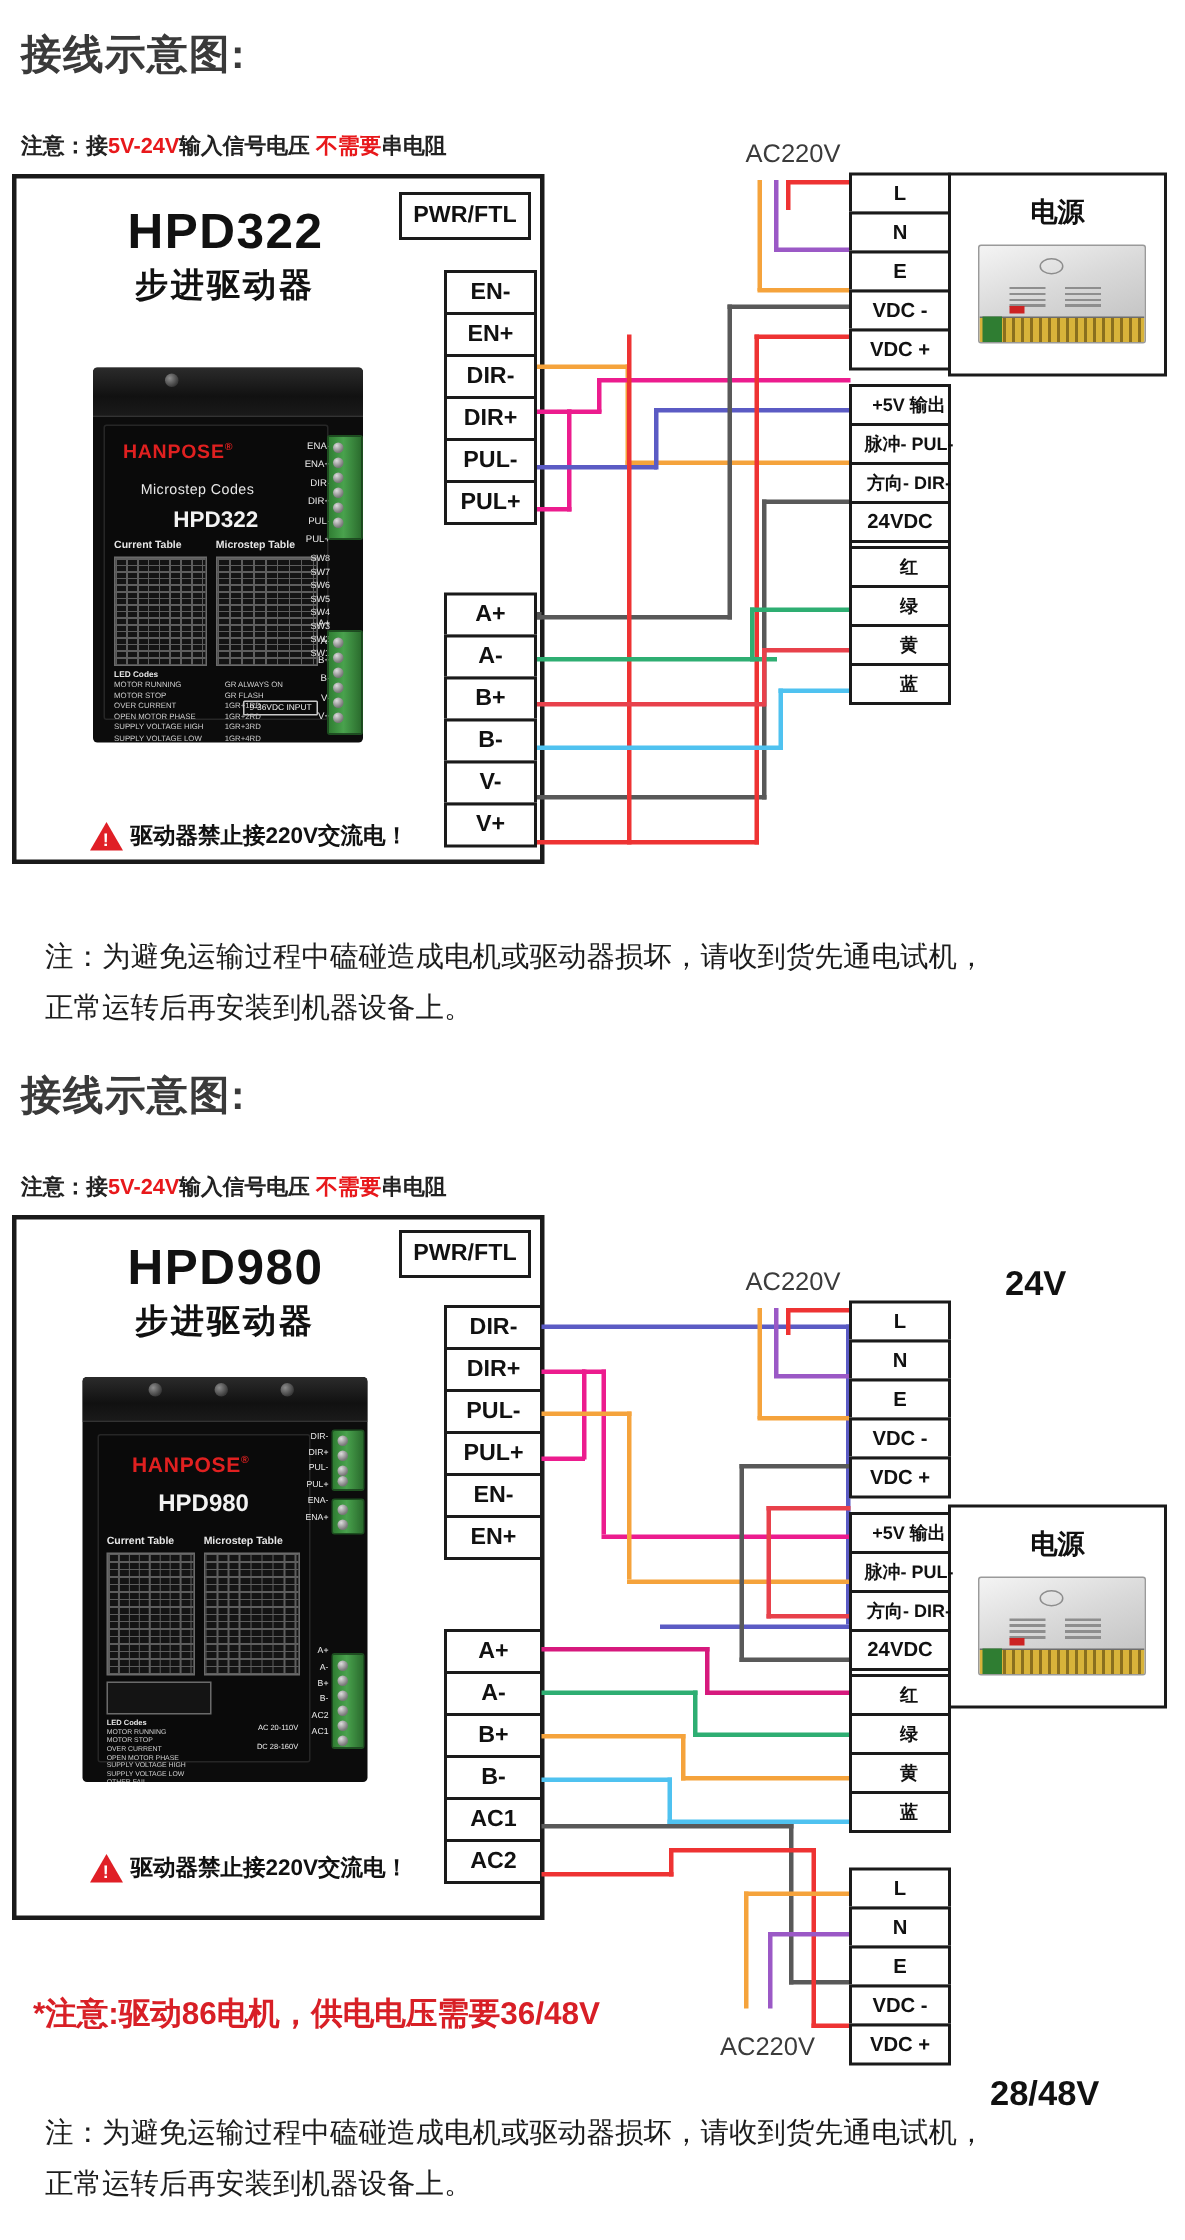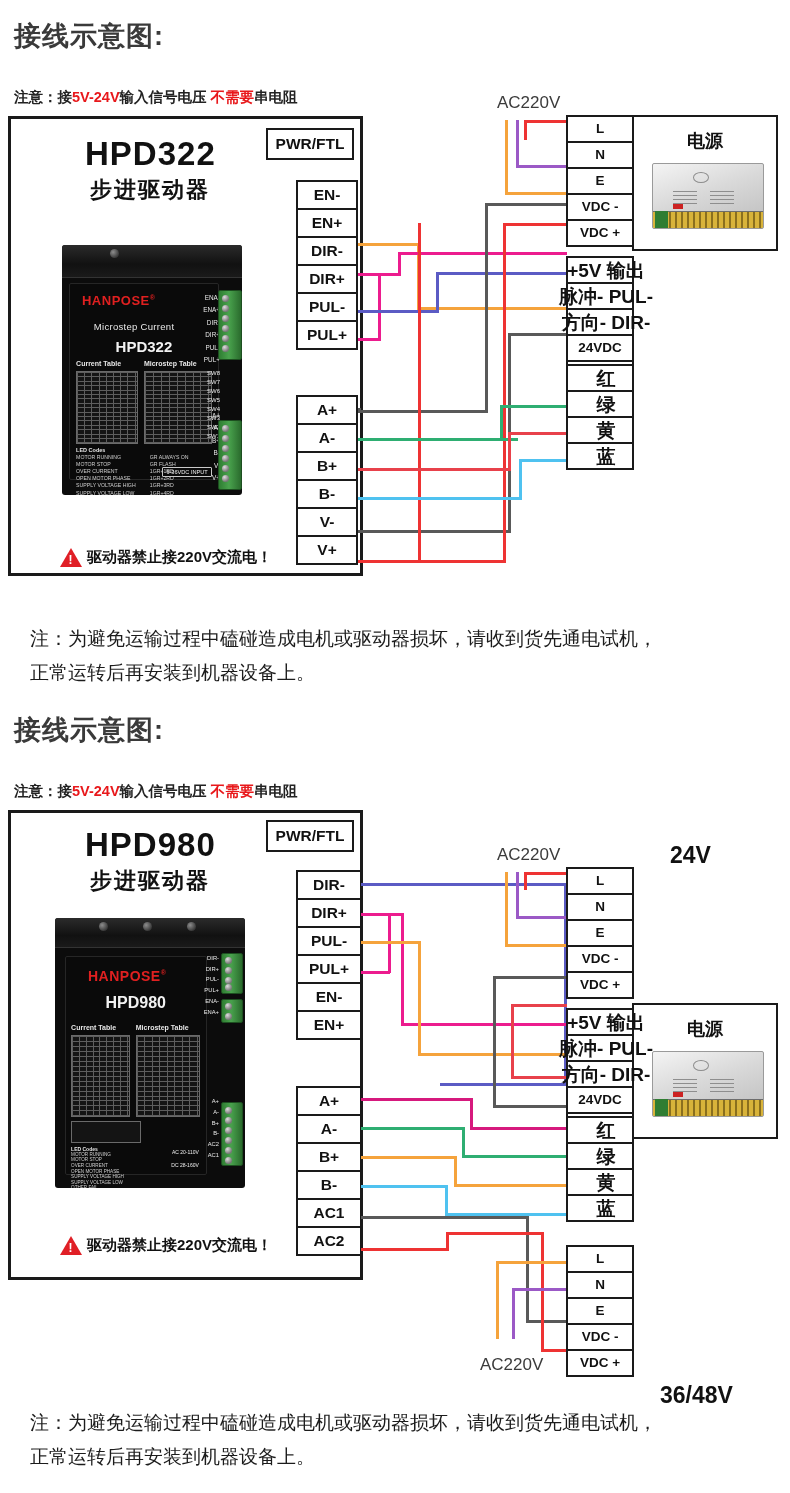--- a/index.html
+++ b/index.html
@@ -74,21 +74,21 @@
     display: flex;
     align-items: center;
     justify-content: center;
     font-size: 15.5px;
     font-weight: bold;
     color: #111;
     white-space: nowrap;
     line-height: 1;
   }
   .term.small { font-size: 13.5px; }
-  .term.cn { font-size: 19px; padding-left: 12px; }
+  .term.cn { font-size: 12px; padding-left: 12px; }
 
   
   .tstack { position: absolute; }
   .tstack .term + .term { margin-top: -2px; }
 
   
   .devbox {
     border: 2.5px solid #1a1a1a;
     background: #fff;
     position: relative;
@@ -305,21 +305,21 @@
   <div class="abs drv-sub" style="left:90px; top:175px;">步进驱动器</div>
 
   <div class="photo" style="left:62px; top:245px; width:180px; height:250px;">
     <div class="topcap">
       <div class="screw" style="left:48px;"></div>
     </div>
     <div class="face">
       <div class="brand">
         <span>HANPOSE</span><sup>®</sup>
       </div>
-      <div class="micro">Microstep Current</div>
+      <div class="micro">Microstep Codes</div>
       <div class="modelname">HPD322</div>
 
       <div class="tbl-cap" style="left:4%; top:39%;">Current Table</div>
       <div class="grid-tbl" style="left:4%; top:45%; width:42%; height:37%;"></div>
 
       <div class="tbl-cap" style="left:50%; top:39%;">Microstep Table</div>
       <div class="grid-tbl" style="left:50%; top:45%; width:46%; height:37%;"></div>
 
       <div class="tbl-cap" style="left:4%; top:83.5%; font-size:5.5px;">LED Codes</div>
       <div class="ledlist" style="left:4%; top:87%;">
@@ -706,21 +706,22 @@
 
   <div class="tstack" style="left:566px; top:1245px; width:68px;">
     <div class="term small" style="height:28px">L</div>
     <div class="term small" style="height:28px">N</div>
     <div class="term small" style="height:28px">E</div>
     <div class="term small" style="height:28px">VDC -</div>
     <div class="term small" style="height:28px">VDC +</div>
   </div>
 
   <div class="abs lbl" style="left:480px; top:1355px;">AC220V</div>
-  <div class="abs lbl-big" style="left:660px; top:1382px;">36/48V</div>
-
+  <div class="abs lbl-big" style="left:660px; top:1382px;">28/48V</div>
+
+  <div class="abs warn86" style="left:22px; top:1328px;">*注意:驱动86电机，供电电压需要36/48V</div>
 
   <div class="abs note-block" style="left:30px; top:1406px; width:740px;">
     <div>注：为避免运输过程中磕碰造成电机或驱动器损坏，请收到货先通电试机，</div>
     <div>正常运转后再安装到机器设备上。</div>
   </div>
 
 </div>
 
 </body></html>

